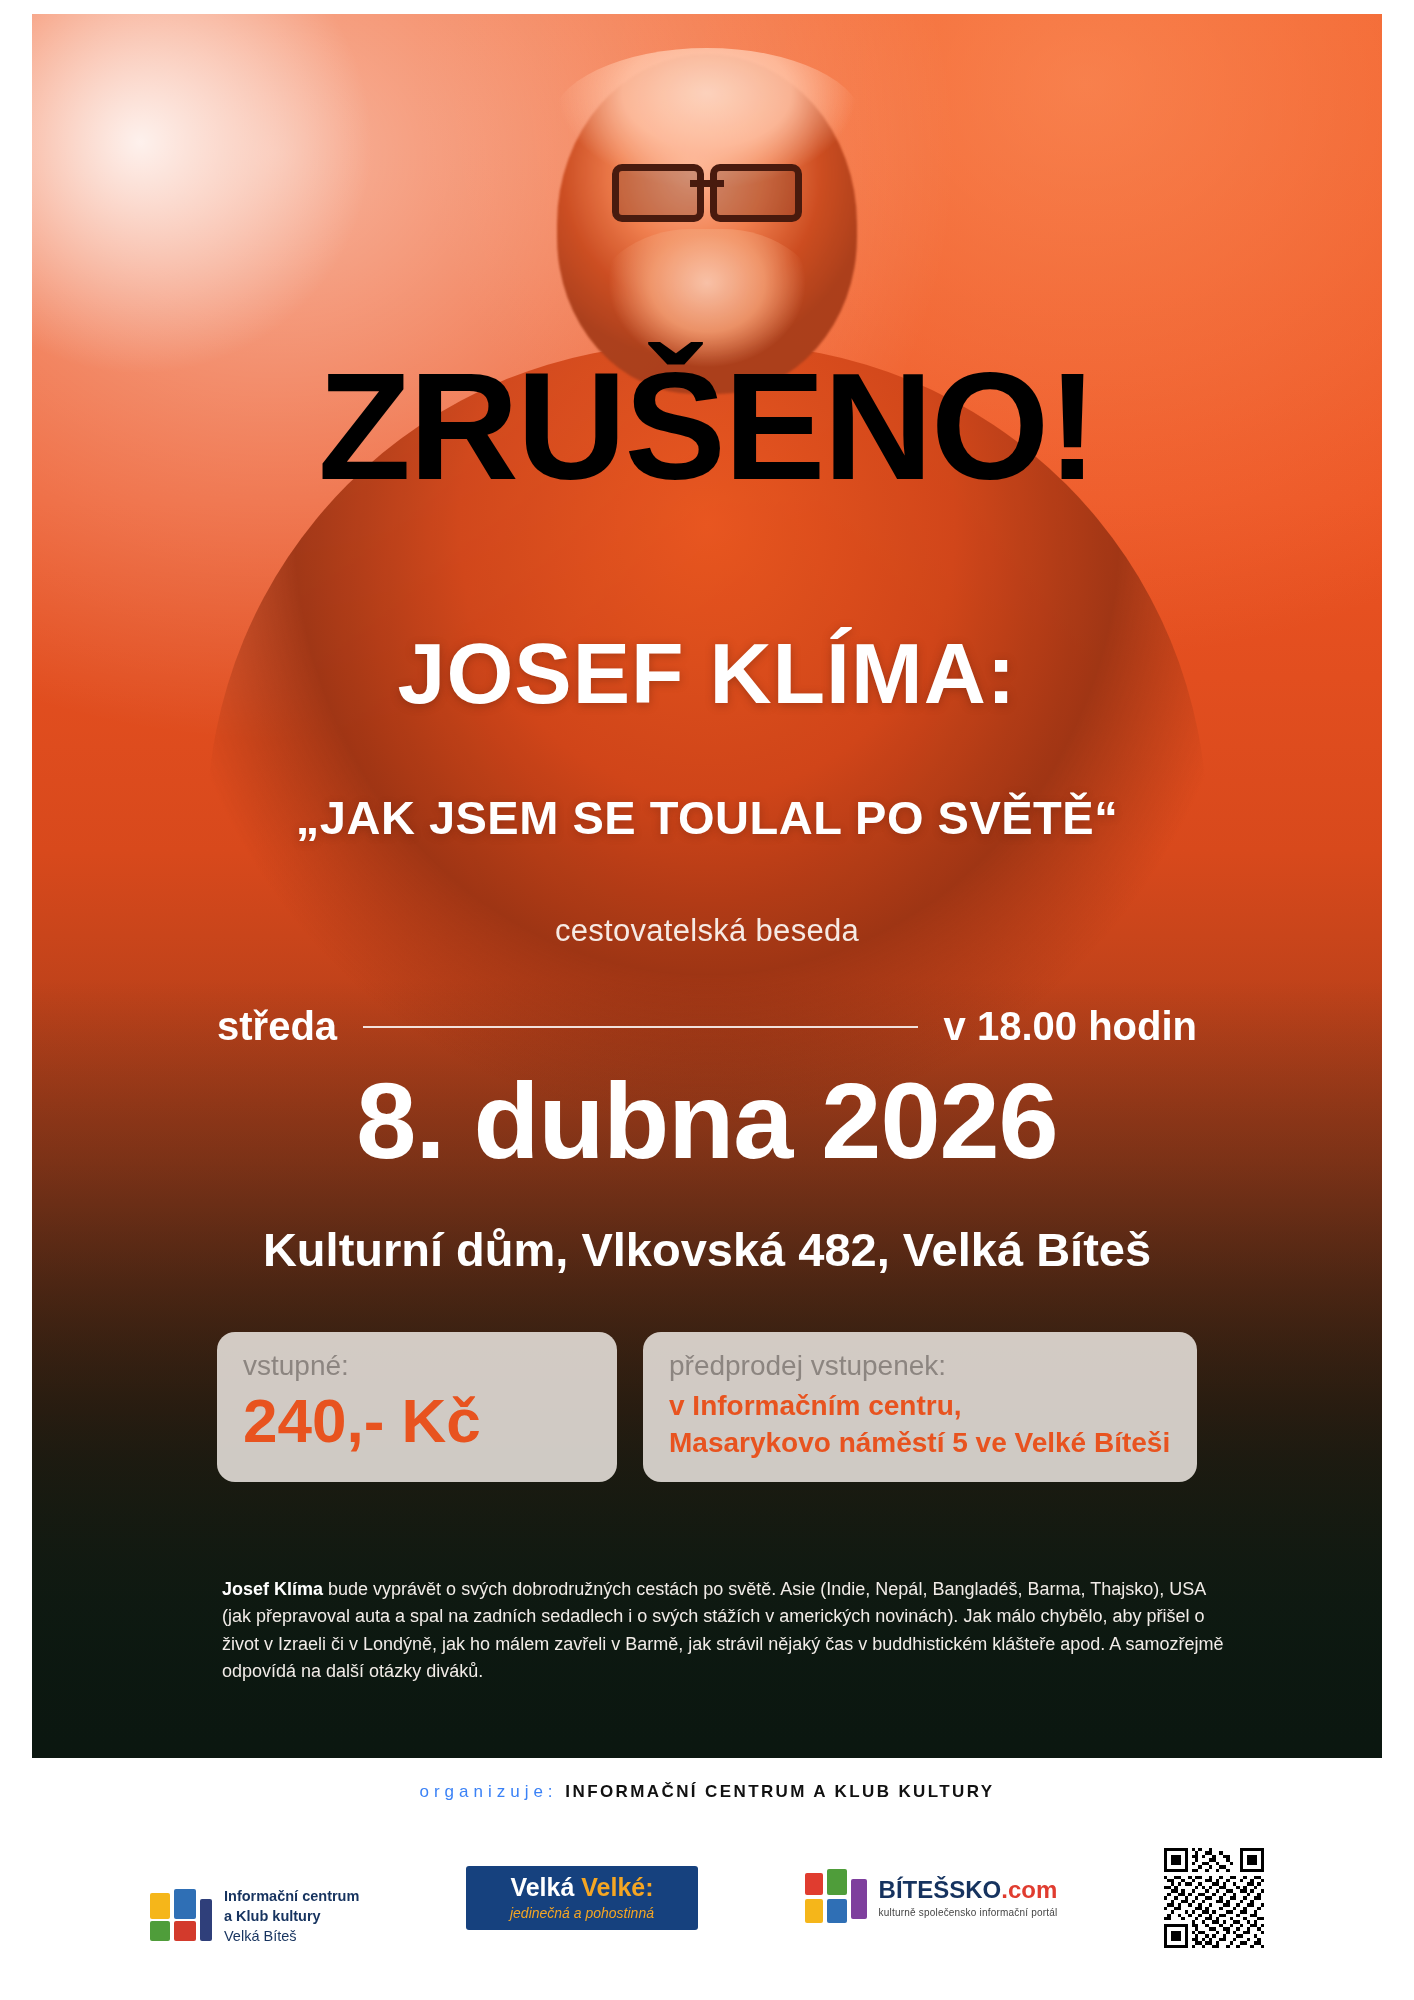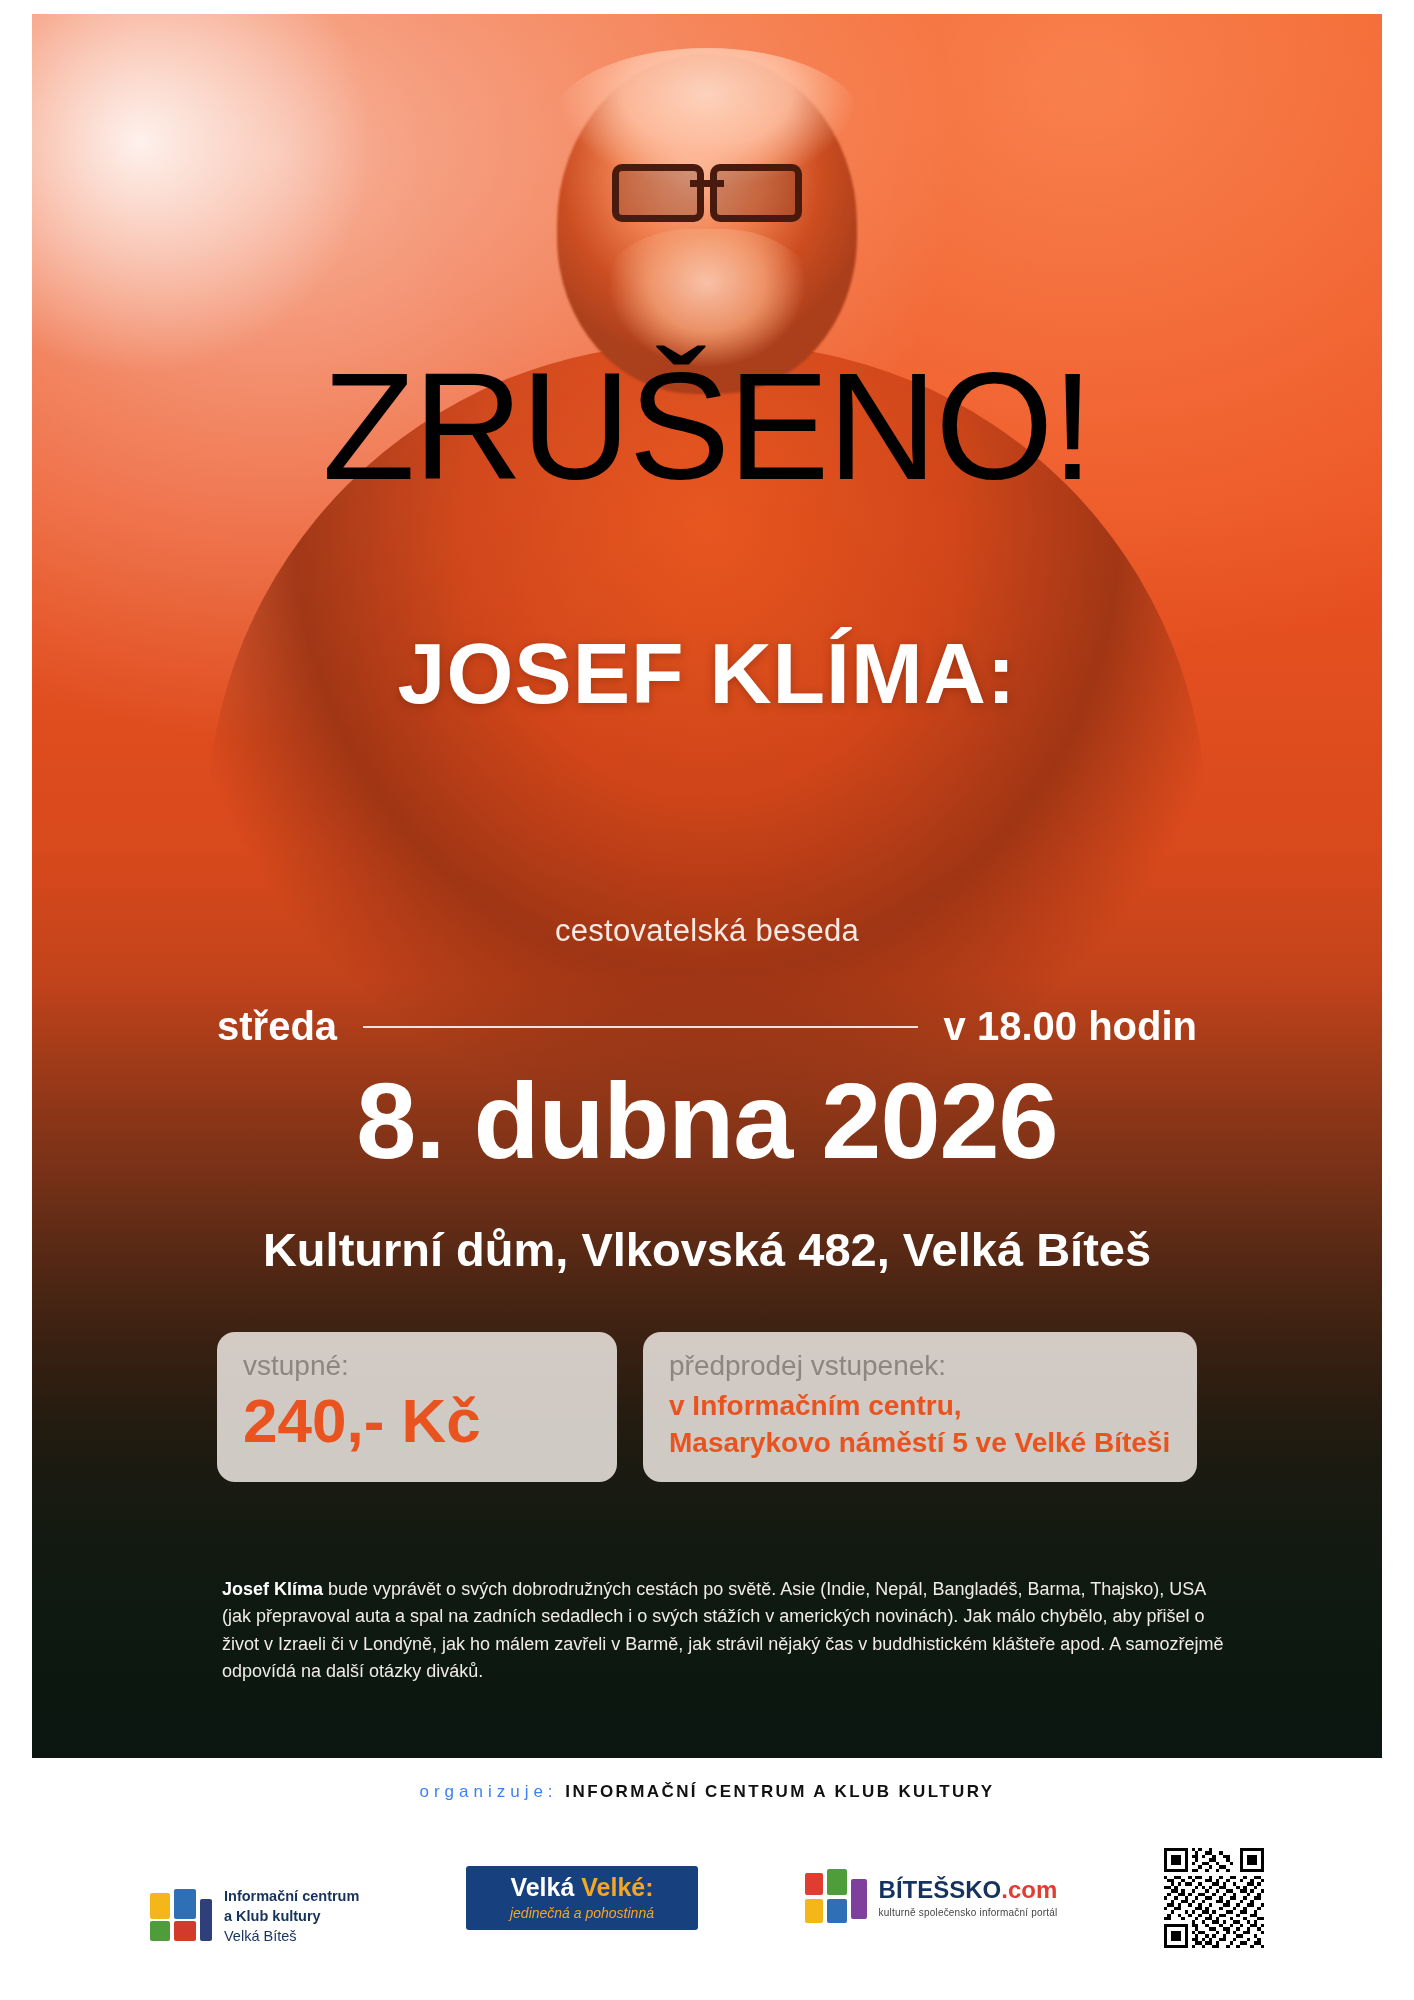--- a/index.html
+++ b/index.html
@@ -81,21 +81,21 @@
   .hero-topglow{
     position:absolute;left:-60px;top:-40px;width:420px;height:420px;
     background:radial-gradient(circle at 40% 40%, rgba(255,255,255,.85) 0%, rgba(255,255,255,0) 65%);
   }
 
   
   .cancelled{
     position:absolute;left:0;right:0;top:336px;
     text-align:center;
     color:#000000;
-    font-weight:400;
+    font-weight:700;
     font-size:152px;
     letter-spacing:-2px;
     line-height:1;
   }
   .name{
     position:absolute;left:0;right:0;top:616px;
     text-align:center;
     color:#ffffff;
     font-weight:700;
     font-size:86px;
@@ -252,20 +252,21 @@
         <span class="l"></span>
           <i></i>
           <span class="r"></span>
       </div>
     </div>
     <div class="hero-topglow"></div>
     <div class="fig-shadow"></div>
 
     <div class="cancelled">ZRUŠENO!</div>
     <div class="name">JOSEF KLÍMA:</div>
+    <div class="subtitle">„JAK JSEM SE TOULAL PO SVĚTĚ“</div>
     <div class="kicker">cestovatelská beseda</div>
 
     <div class="when-row">
       <div class="day">středa</div>
       <div class="rule"></div>
       <div class="time">v 18.00 hodin</div>
     </div>
     <div class="date-big">8. dubna 2026</div>
     <div class="venue">Kulturní dům, Vlkovská 482, Velká Bíteš</div>
 

